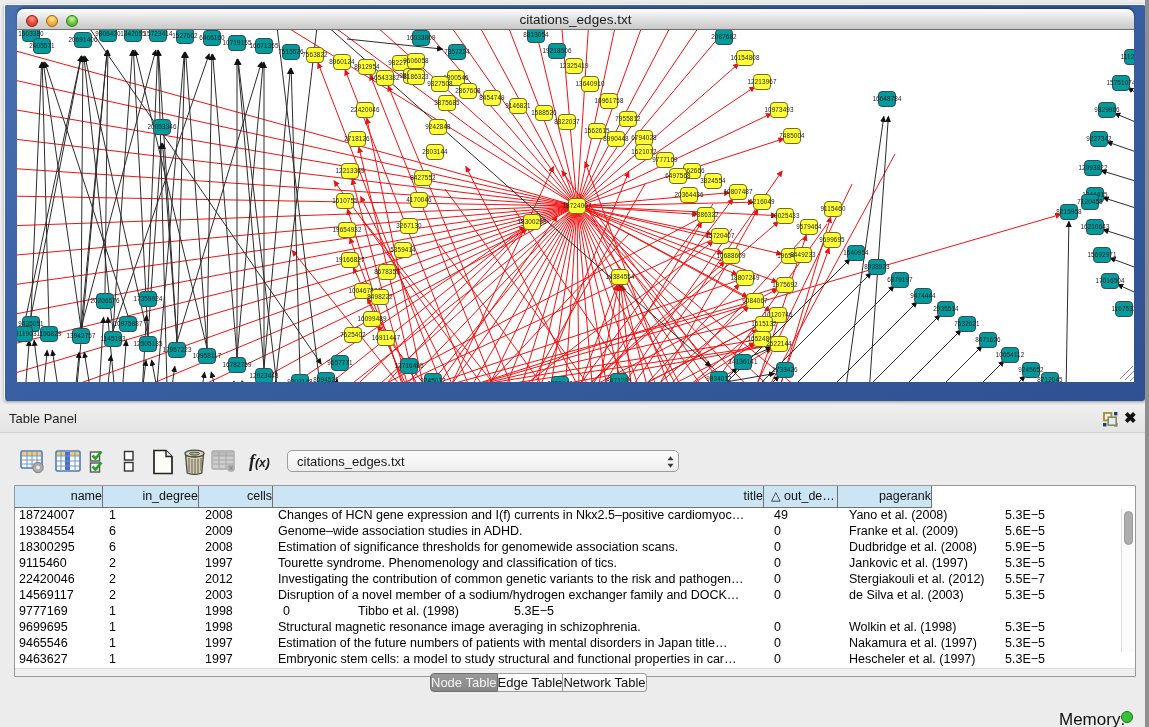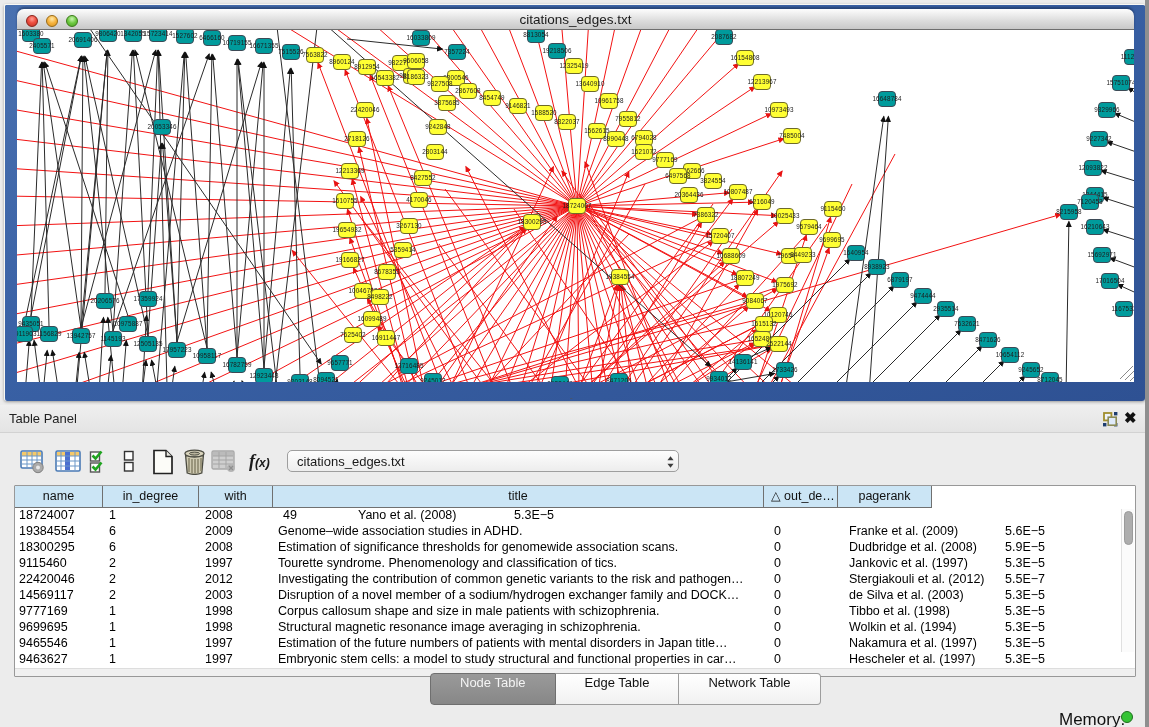--- a/index.html
+++ b/index.html
@@ -21,34 +21,34 @@
 #tphead .t{position:absolute;left:9px;top:6px;font-size:13px;color:#222}
 #floaticon{position:absolute;left:1102px;top:411px}
 #closex{position:absolute;left:1124px;top:409px;font-size:15px;font-weight:bold;color:#111}
 #dropdown{position:absolute;left:287px;top:450px;width:392px;height:22px;
  background:linear-gradient(#fdfdfd,#ededed);border:1px solid #9e9e9e;border-radius:5px}
 #dropdown .t{position:absolute;left:9px;top:3px;font-size:13px;color:#1a1a1a}
 #tablebox{position:absolute;left:14px;top:485px;width:1122px;height:192px;background:#fff;
  border:1px solid #989898;border-radius:1px}
 #thead{position:absolute;left:0;top:0;height:22px;display:flex}
 #thead div{background:#cbe5f5;border-right:1px solid #707070;border-bottom:1px solid #707070;
- font-size:12.5px;color:#111;text-align:center;line-height:21px;height:22px}
+ font-size:12.5px;color:#111;text-align:right;line-height:21px;height:22px}
 #thead .h4{text-align:left;padding-left:7px}
 #rows{position:absolute;left:0;top:22px}
 .tr{display:flex;height:16px;font-size:12.5px;color:#000;white-space:nowrap}
 .tr div{overflow:hidden}
 .c0{width:88px;padding-left:4px}.c1{width:96px;padding-left:6px}.c2{width:74px;padding-left:6px}
 .c3{width:491px;padding-left:5px}.c4{width:74px;padding-left:10px}.c5{width:159px;padding-left:11px}
 .c6{width:94px;padding-left:8px}
 #vscroll{position:absolute;left:1106px;top:23px;width:13px;height:143px;background:#fbfbfb;
  border-left:1px solid #e0e0e0}
 #vthumb{position:absolute;left:2px;top:2px;width:9px;height:34px;border-radius:4.5px;background:#adadad;border:1px solid #9a9a9a}
 #hstrip{position:absolute;left:0px;top:182px;width:1120px;height:8px;background:#f0f0f0;border-top:1px solid #ddd}
 #segs{position:absolute;left:430px;top:673px;height:19px;display:flex;font-size:13px}
-#segs div{height:32px;line-height:18px;padding:0 29px;background:linear-gradient(#ffffff,#f1f1f1);
+#segs div{height:19px;line-height:18px;padding:0 0;background:linear-gradient(#ffffff,#f1f1f1);
  border:1px solid #9d9d9d;border-left:none;color:#111}
 #segs div.first{border-left:1px solid #9d9d9d;border-radius:4px 0 0 4px}
 #segs div.last{border-radius:0 4px 4px 0}
 #segs div.sel{background:linear-gradient(#9a9a9a,#878787);color:#f4f4f4;border-color:#6f6f6f}
 #memory{position:absolute;left:1059px;top:710px;font-size:17px;color:#111}
 #memdot{position:absolute;left:1120.5px;top:710.5px;width:12.5px;height:12.5px;border-radius:50%;
  background:#35c435;border:1px solid #1f6e1f}
 #rstrip{position:absolute;left:1145px;top:0;width:4px;height:727px;background:#8f8f8f}
 #divarrow{position:absolute;left:570px;top:396px;font-size:8px;color:#555}
 .icon{position:absolute;top:449px}
@@ -640,30 +640,31 @@
     <div class="t">citations_edges.txt</div>
 <svg style="position:absolute;left:378px;top:4px" width="9" height="14" viewBox="0 0 10 15">
  <path d="M5 1 L8.4 5.6 H1.6 Z" fill="#3c3c3c"></path>
  <path d="M5 14 L8.4 9.4 H1.6 Z" fill="#3c3c3c"></path>
 </svg>
 </div>
 <div id="tablebox">
  <div id="thead">
   <div style="width:88px">name</div>
   <div style="width:96px">in_degree</div>
-  <div style="width:74px">with</div>
+  <div style="width:74px">cells</div>
   <div style="width:491px">title</div>
   <div class="h4" style="width:74px">△ out_de…</div>
   <div style="width:94px">pagerank</div>
  </div>
  <div id="rows">
 <div class="tr">
         <div class="c0">18724007</div>
         <div class="c1">1</div>
         <div class="c2">2008</div>
+        <div class="c3">Changes of HCN gene expression and I(f) currents in Nkx2.5–positive cardiomyoc…</div>
         <div class="c4">49</div>
         <div class="c5">Yano et al. (2008)</div>
         <div class="c6">5.3E−5</div>
       </div>
 <div class="tr">
         <div class="c0">19384554</div>
         <div class="c1">6</div>
         <div class="c2">2009</div>
         <div class="c3">Genome–wide association studies in ADHD.</div>
         <div class="c4">0</div>
@@ -703,32 +704,31 @@
         <div class="c2">2003</div>
         <div class="c3">Disruption of a novel member of a sodium/hydrogen exchanger family and DOCK…</div>
         <div class="c4">0</div>
         <div class="c5">de Silva et al. (2003)</div>
         <div class="c6">5.3E−5</div>
       </div>
 <div class="tr">
         <div class="c0">9777169</div>
         <div class="c1">1</div>
         <div class="c2">1998</div>
-        <div class="c3">Corpus callosum shape and size in male patients with schizophrenia.</div>
         <div class="c4">0</div>
         <div class="c5">Tibbo et al. (1998)</div>
         <div class="c6">5.3E−5</div>
       </div>
 <div class="tr">
         <div class="c0">9699695</div>
         <div class="c1">1</div>
         <div class="c2">1998</div>
         <div class="c3">Structural magnetic resonance image averaging in schizophrenia.</div>
         <div class="c4">0</div>
-        <div class="c5">Wolkin et al. (1994)</div>
+        <div class="c5">Wolkin et al. (1998)</div>
         <div class="c6">5.3E−5</div>
       </div>
 <div class="tr">
         <div class="c0">9465546</div>
         <div class="c1">1</div>
         <div class="c2">1997</div>
         <div class="c3">Estimation of the future numbers of patients with mental disorders in Japan title…</div>
         <div class="c4">0</div>
         <div class="c5">Nakamura et al. (1997)</div>
         <div class="c6">5.3E−5</div>

